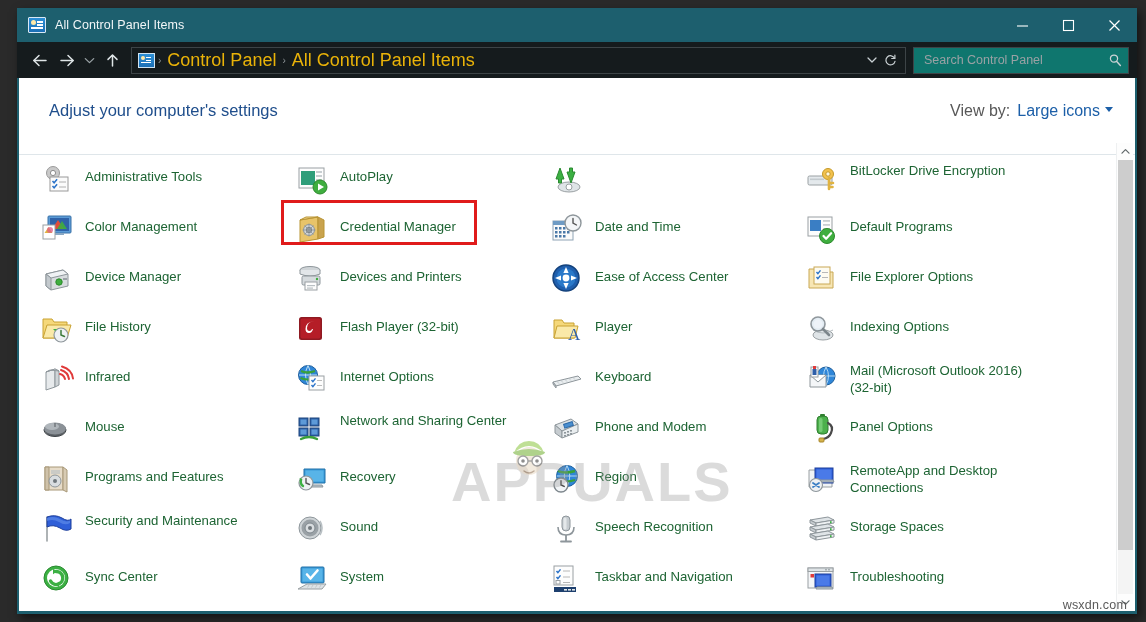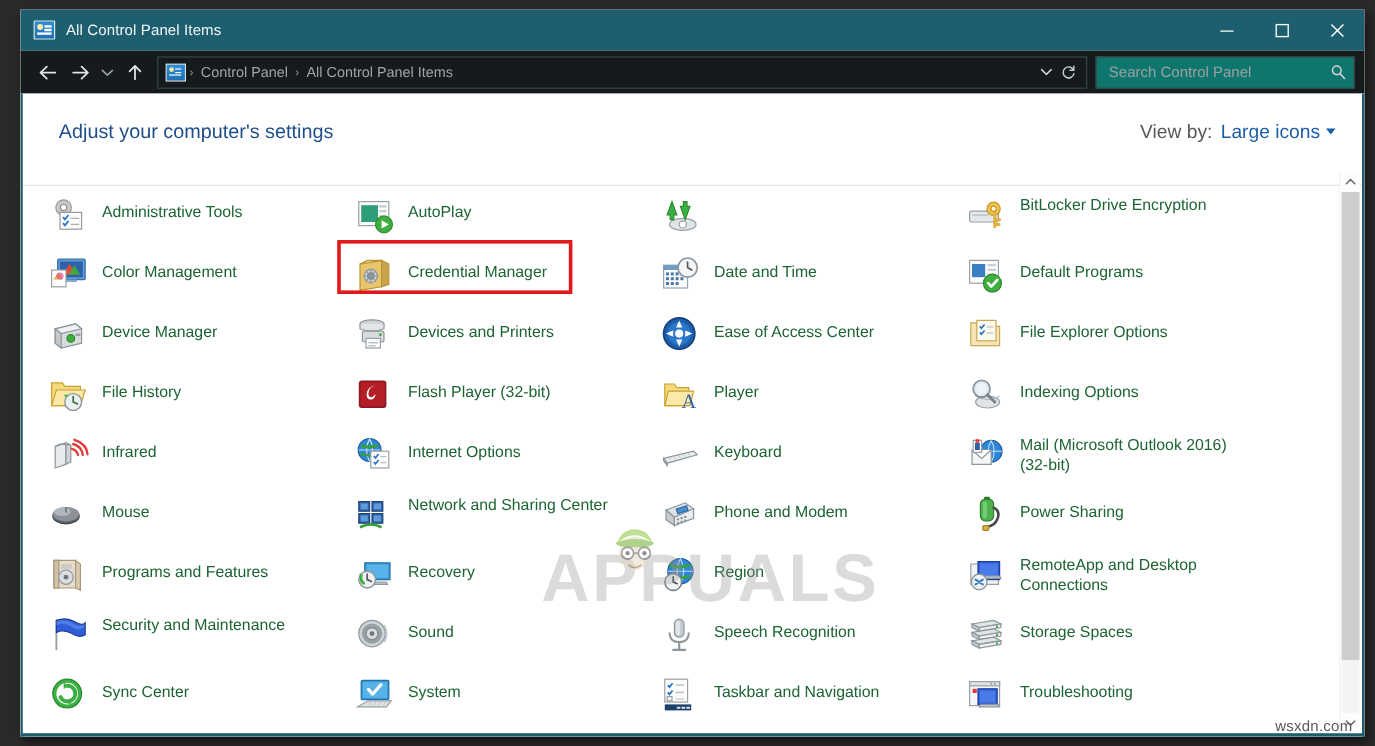--- a/index.html
+++ b/index.html
@@ -134,22 +134,22 @@
     background: #ffe9a8; border-radius: 50%;
   }
   .addr-icon::after {
     content: "";
     position: absolute; left: 7px; top: 3px;
     width: 5px; height: 1.5px;
     background: #ffffff;
     box-shadow: 0 3px 0 #ffffff, -5px 5px 0 #ffffff, 0 5px 0 #ffffff;
   }
   .crumb {
-    color: #a3a3a3;
-    font-size: 12px;
+    color: #eab308;
+    font-size: 18px;
     padding: 0 5px;
     white-space: nowrap;
   }
   .crumb-sep {
     color: #8d9497;
     font-size: 10px;
     padding: 0 1px;
     user-select: none;
   }
   .addr-right {
@@ -794,21 +794,21 @@
           <div class="cp-item">
             <span class="ico">
               <svg viewBox="0 0 33 33">
                 <rect x="11" y="3" width="11" height="18" rx="4" fill="#4cb04c" stroke="#2f7f2f"></rect>
                 <rect x="13" y="5" width="3.5" height="14" rx="1.6" fill="#7fd37f" opacity="0.8"></rect>
                 <rect x="14" y="1" width="5" height="2.5" rx="1" fill="#2f7f2f"></rect>
                 <path d="M22 10 q6 3 3 10 q-2 5 -8 6" fill="none" stroke="#4a4a4a" stroke-width="2.2" stroke-linecap="round"></path>
                 <rect x="13" y="25" width="5" height="4" rx="1" fill="#d4b24a" stroke="#a8862a"></rect>
               </svg>
             </span>
-            <span class="lbl">Power Sharing</span>
+            <span class="lbl">Panel Options</span>
           </div>
           <div class="cp-item">
             <span class="ico">
               <svg viewBox="0 0 33 33">
                 <path d="M4 4 L22 4 L22 27 L4 27 z" fill="#e7dcc9" stroke="#a89878"></path>
                 <path d="M4 4 L8 4 L8 27 L4 27 z" fill="#cfc2aa" stroke="#a89878"></path>
                 <path d="M22 4 L26 7 L26 29 L22 27 z" fill="#d8cbb3" stroke="#a89878"></path>
                 <circle cx="14" cy="18" r="6" fill="#d9dde0" stroke="#8e969b"></circle>
                 <circle cx="14" cy="18" r="2" fill="#6f767b"></circle>
                 <rect x="10" y="7" width="9" height="4" fill="#b9c0c4" opacity="0.6"></rect>

